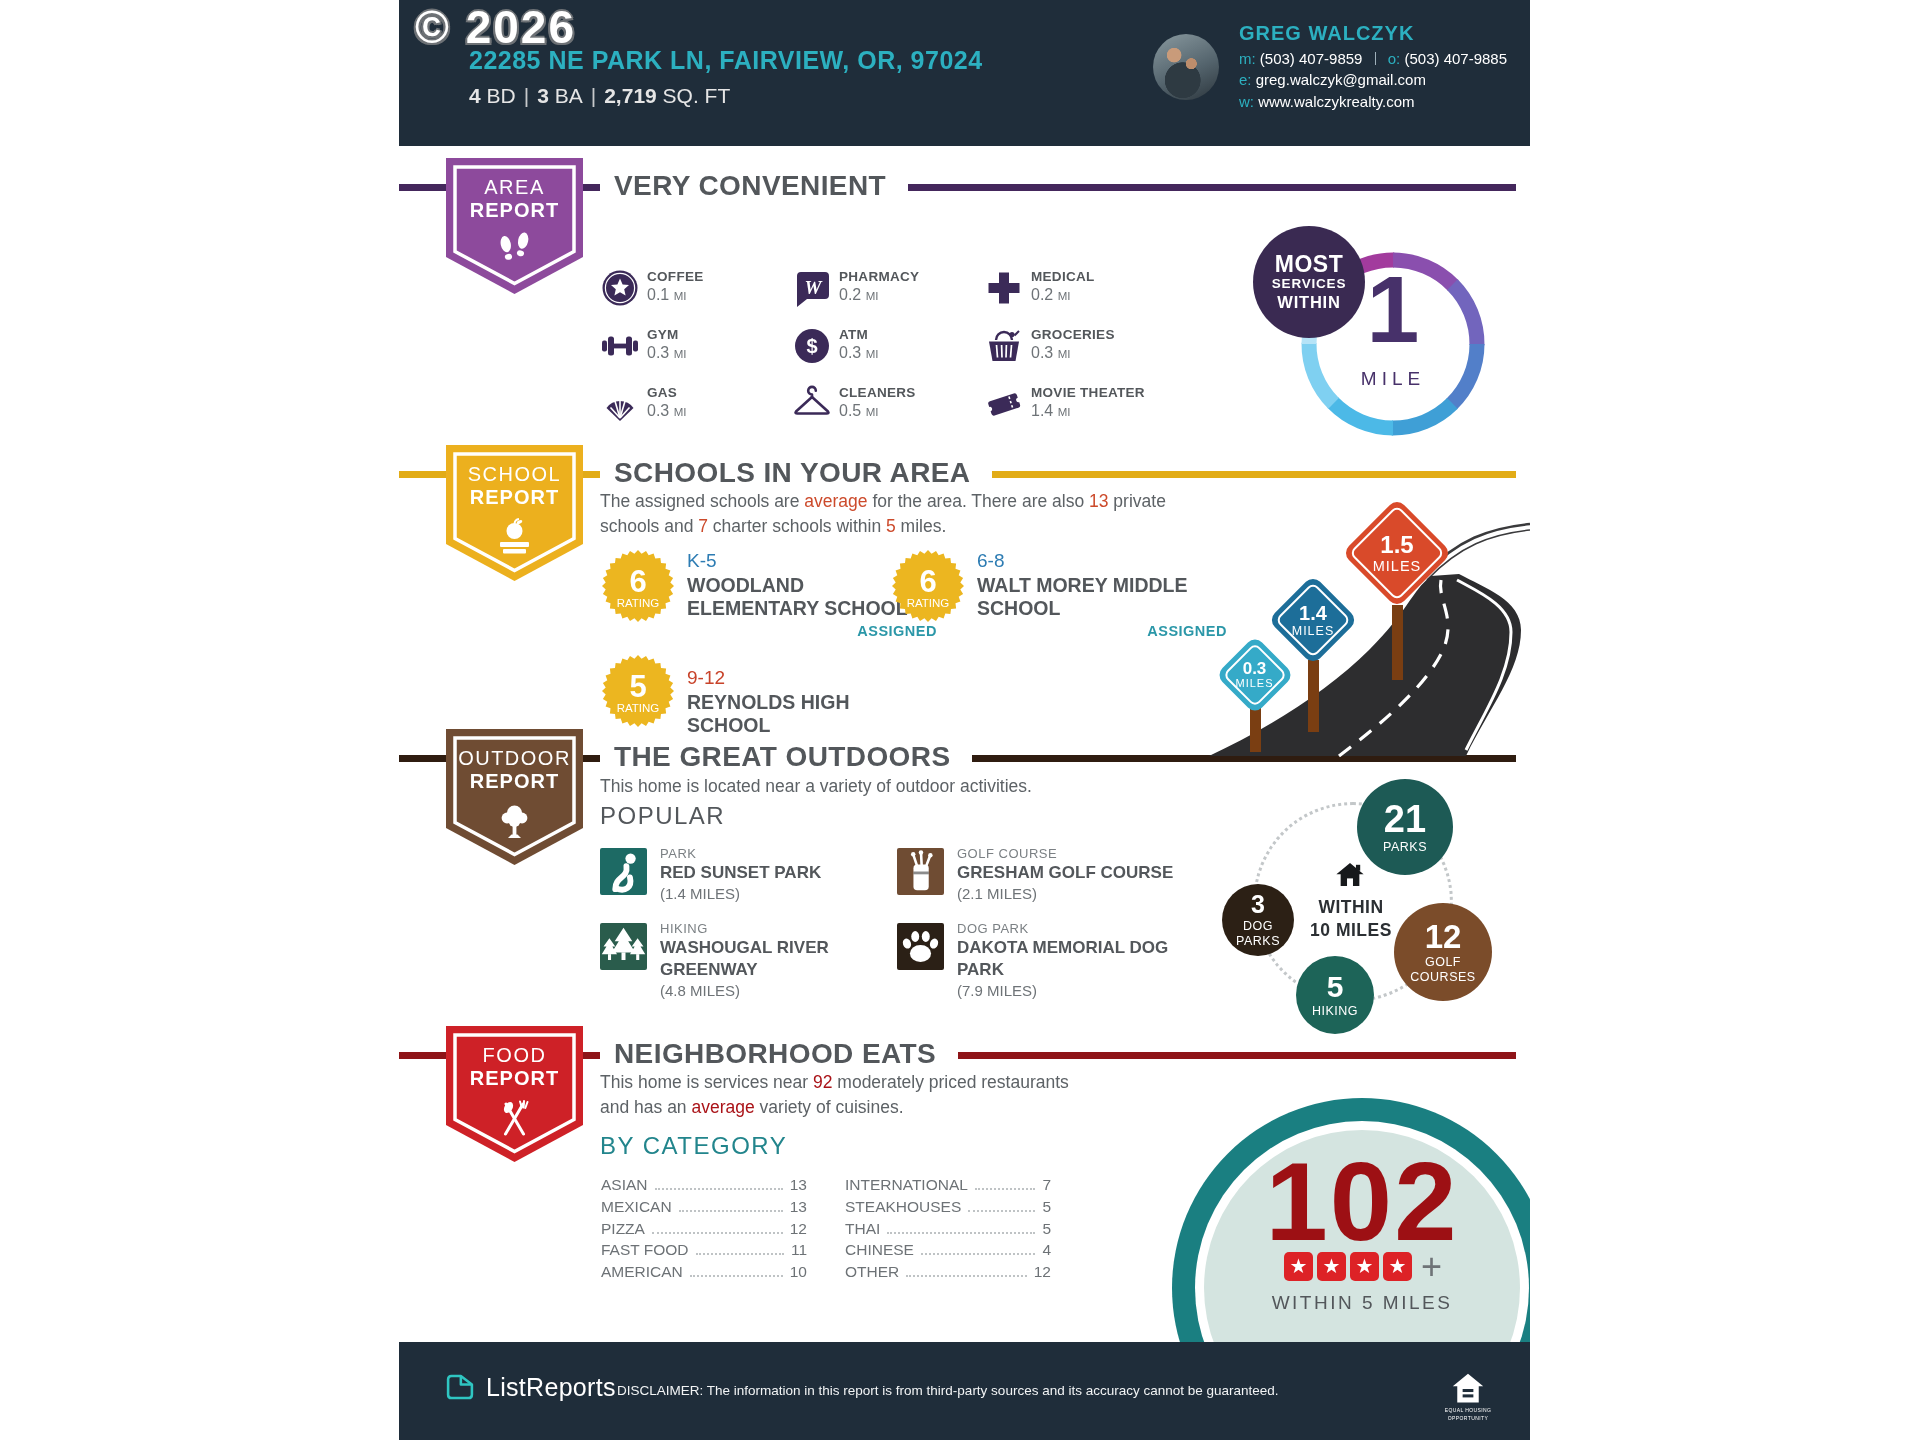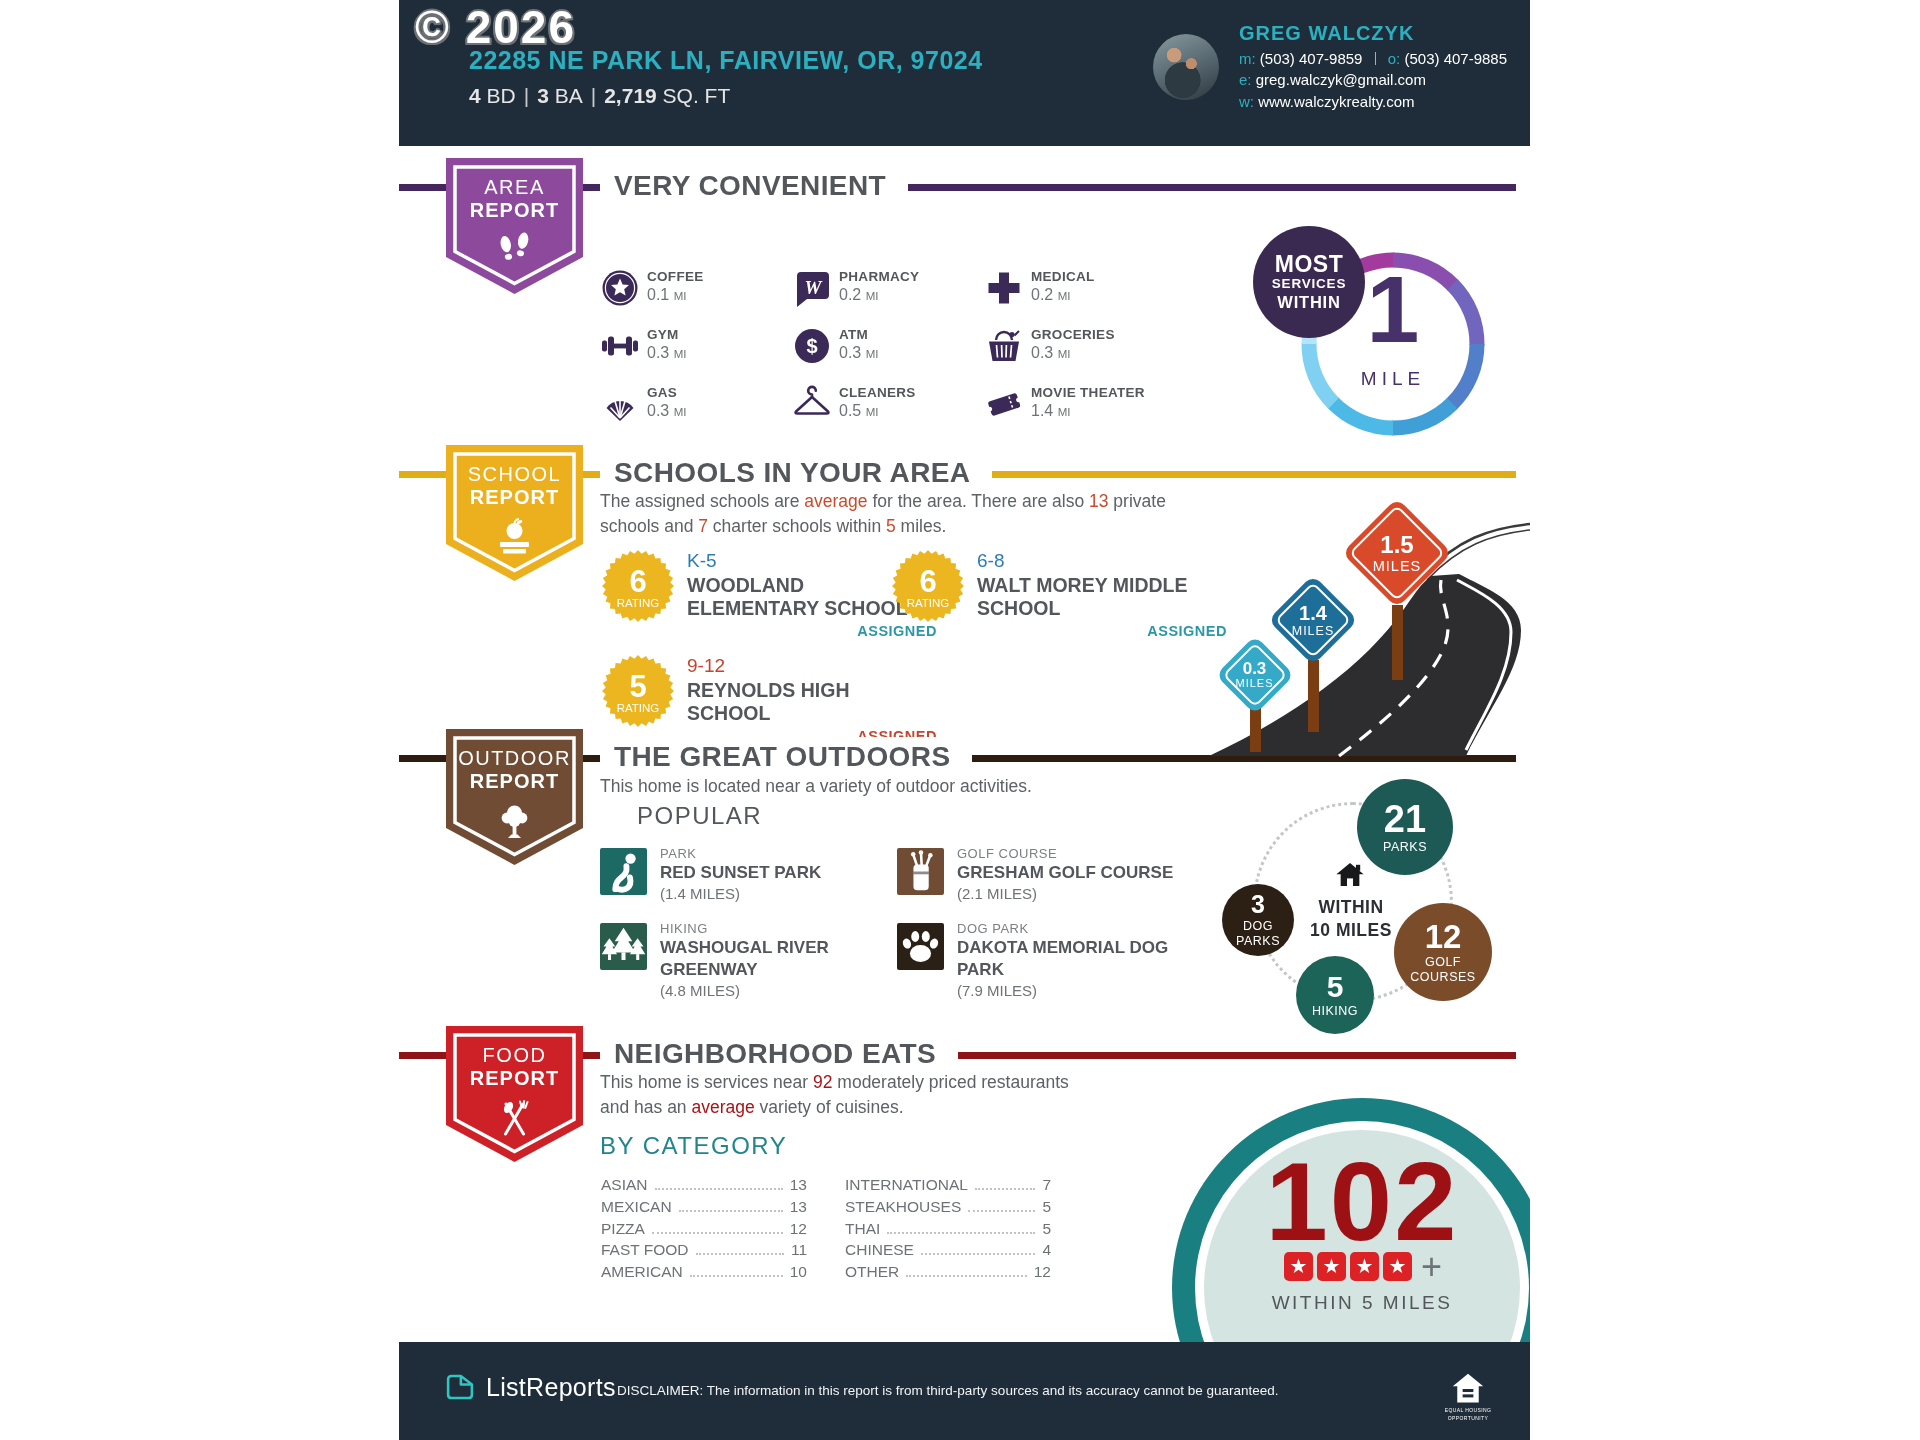--- a/index.html
+++ b/index.html
@@ -60,21 +60,21 @@
   .sch-status{font-size:14.5px;font-weight:bold;letter-spacing:.5px;margin-top:2px;text-align:right;}
   .roadsvg{position:absolute;left:790px;top:478px;z-index:2;}
   .sign{position:absolute;z-index:3;}
   .dmd{position:absolute;border-radius:10px;}
   .dmd:after{content:"";position:absolute;inset:5px;border:2.5px solid #fff;border-radius:7px;}
   .sign-tx{position:absolute;inset:0;display:flex;flex-direction:column;align-items:center;justify-content:center;color:#fff;z-index:1;}
   .sign-v{font-weight:bold;line-height:1.05;}
   .sign-l{letter-spacing:1px;}
 
   
-  .popular{position:absolute;left:201px;top:802px;font-size:24px;color:#53575b;letter-spacing:1.5px;z-index:1;margin-left:37px;}
+  .popular{position:absolute;left:201px;top:802px;font-size:24px;color:#53575b;letter-spacing:1.5px;z-index:1;}
   .out-item{position:absolute;}
   .out-ic{position:absolute;left:0;top:3px;width:47px;height:47px;border-radius:2px;}
   .out-tx{position:absolute;left:60px;top:1px;width:260px;}
   .out-cat{font-size:13px;color:#7b8084;letter-spacing:.5px;}
   .out-nm{font-size:17px;font-weight:bold;color:#53575b;line-height:1.28;margin-top:1px;}
   .out-ds{font-size:15px;color:#6e7377;margin-top:1px;}
   .dotring{position:absolute;left:854px;top:802px;width:194px;height:194px;border:3px dotted #c3c7c9;border-radius:50%;z-index:1;}
   .odc-house{position:absolute;left:932px;top:858px;width:38px;height:34px;z-index:2;}
   .odc-text{position:absolute;left:886px;top:896px;width:132px;text-align:center;font-size:17.5px;font-weight:bold;color:#2b2f33;line-height:1.3;z-index:2;letter-spacing:.5px;}
   .stat{position:absolute;border-radius:50%;color:#fff;display:flex;flex-direction:column;align-items:center;justify-content:center;text-align:center;z-index:2;}
@@ -343,21 +343,21 @@
           </div>
           <div class="sch-status" style="color:#2b97a8">ASSIGNED</div>
         </div>
       </div>
       <div class="school-item" style="left: 202px; top: 654px;">
         <svg width="74" height="74" viewBox="0 0 74 74" style="position:absolute;left:0;top:0">
           <polygon points="37.0,1.0 40.6,4.7 45.0,1.9 47.7,6.3 52.6,4.6 54.3,9.5 59.4,8.9 60.0,14.0 65.1,14.6 64.5,19.7 69.4,21.4 67.7,26.3 72.1,29.0 69.3,33.4 73.0,37.0 69.3,40.6 72.1,45.0 67.7,47.7 69.4,52.6 64.5,54.3 65.1,59.4 60.0,60.0 59.4,65.1 54.3,64.5 52.6,69.4 47.7,67.7 45.0,72.1 40.6,69.3 37.0,73.0 33.4,69.3 29.0,72.1 26.3,67.7 21.4,69.4 19.7,64.5 14.6,65.1 14.0,60.0 8.9,59.4 9.5,54.3 4.6,52.6 6.3,47.7 1.9,45.0 4.7,40.6 1.0,37.0 4.7,33.4 1.9,29.0 6.3,26.3 4.6,21.4 9.5,19.7 8.9,14.6 14.0,14.0 14.6,8.9 19.7,9.5 21.4,4.6 26.3,6.3 29.0,1.9 33.4,4.7 " fill="#ecb620"></polygon>
           <text x="37" y="43" text-anchor="middle" font-size="31" font-weight="bold" fill="#fff" font-family="Liberation Sans, sans-serif">5</text>
           <text x="37" y="58" text-anchor="middle" font-size="11.5" fill="#fff" font-family="Liberation Sans, sans-serif">RATING</text>
         </svg>
-        <div style="position:absolute;left:86px;top:0;width:250px">
+        <div style="position:absolute;left:86px;top:12px;width:250px">
           <div class="sch-grade" style="color:#c8432a">9-12</div>
           <div class="sch-name">
             <div>REYNOLDS HIGH</div>
             <div>SCHOOL</div>
           </div>
           <div class="sch-status" style="color:#c8432a">ASSIGNED</div>
         </div>
       </div>
     </div>
   <svg class="roadsvg" width="341" height="284" viewBox="0 0 341 284">

